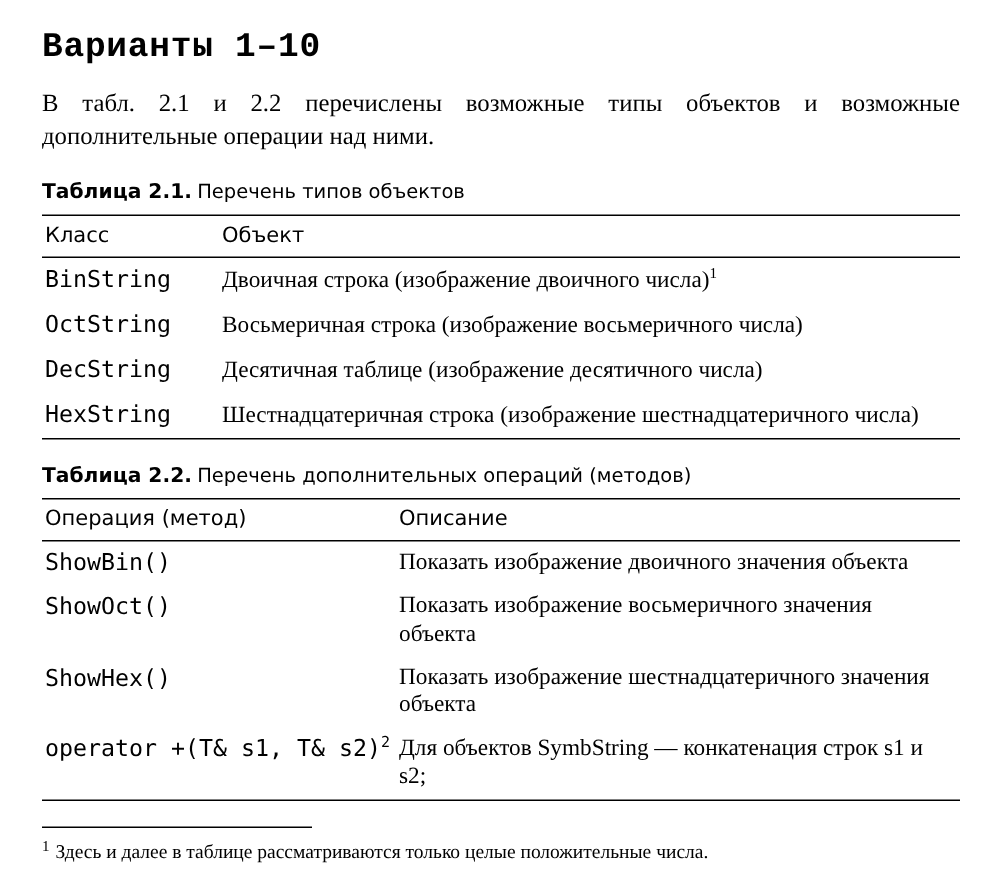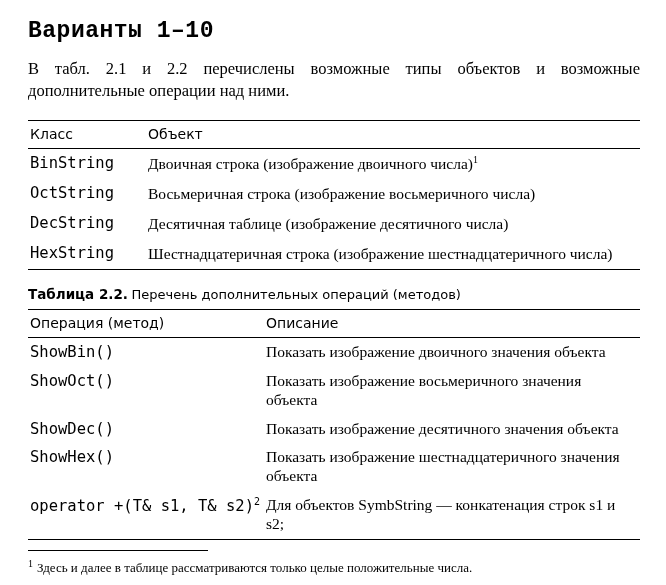--- a/index.html
+++ b/index.html
@@ -110,20 +110,24 @@
 </style>
 </head>
 <body>
 
 <div class="page">
 
   <h1 class="doc-title">Варианты 1–10</h1>
 
   <p class="intro">В табл. 2.1 и 2.2 перечислены возможные типы объектов и возможные дополнительные операции над ними.</p>
 
+  <div class="table-caption">
+    <b>Таблица 2.1.</b>
+    <span class="cap-rest">Перечень типов объектов</span>
+  </div>
 
   <table class="doc-table t1">
     <thead>
       <tr>
         <th class="c-class">Класс</th>
         <th>Объект</th>
       </tr>
     </thead>
     <tbody>
       <tr>
@@ -160,24 +164,20 @@
     <tbody>
       <tr>
         <td class="mono"><span>ShowBin()</span></td>
         <td>Показать изображение двоичного значения объекта</td>
       </tr>
       <tr>
         <td class="mono"><span>ShowOct()</span></td>
         <td>Показать изображение восьмеричного значения объекта</td>
       </tr>
       <tr>
-        <td class="mono"><span>ShowDec()</span></td>
-        <td>Показать изображение десятичного значения объекта</td>
-      </tr>
-      <tr>
         <td class="mono"><span>ShowHex()</span></td>
         <td>Показать изображение шестнадцатеричного значения объекта</td>
       </tr>
       <tr class="last-row">
         <td class="mono"><span class="nowrap">operator +(T&amp; s1, T&amp; s2)</span><span class="footnote-sup">2</span></td>
         <td>
           <div>Для объектов SymbString — конкатенация строк s1 и s2;</div>
 
         </td>
       </tr>

